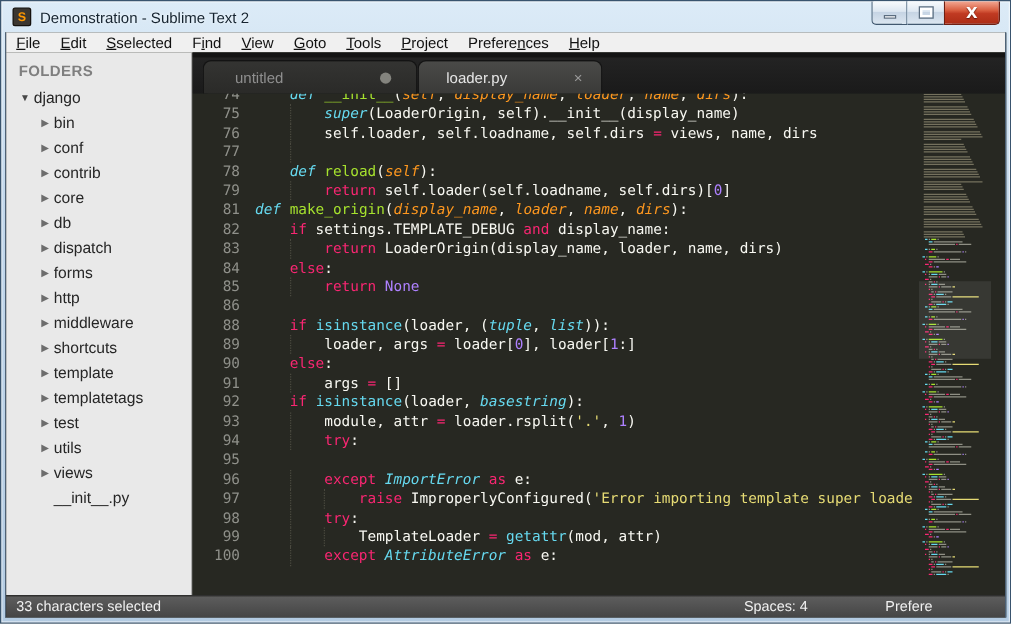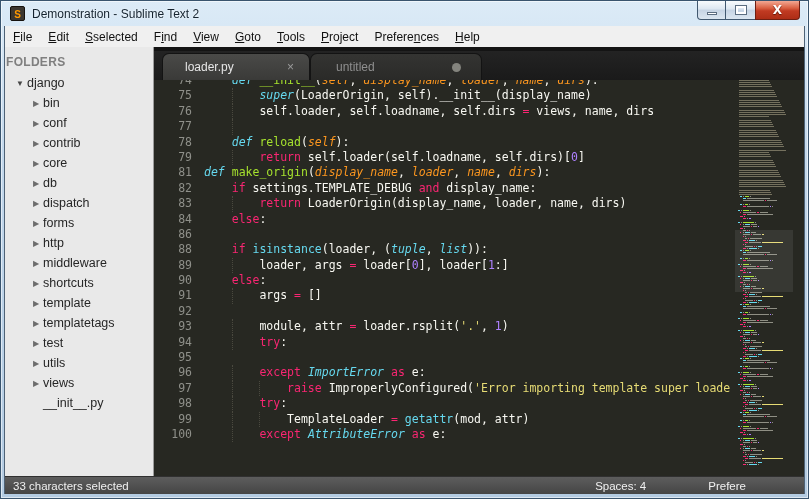--- a/index.html
+++ b/index.html
@@ -23,31 +23,31 @@
   .wbtn.close { width:45px; border-radius:0 0 4px 0; border-color:#6e1f12;
     background:linear-gradient(#f3a893,#d95f41 40%,#c03a22 55%,#ad2d16); }
   .glyph-min { width:10px; height:3px; background:#fff; border:1px solid #5b6d80; margin-top:6px; }
   .glyph-max { width:10px; height:8px; border:2px solid #fff; outline:1px solid #5b6d80; background:transparent; }
   .glyph-close { color:#fff; font:bold 12px/12px "DejaVu Sans",sans-serif; text-shadow:0 1px 1px #5e150a; }
 
   .window { width:801px; height:468px; margin:0 3px; display:flex; flex-direction:column;
     background:#272822; border:1px solid #4e6276; border-bottom:none; border-top:none; }
 
   
-  .menubar { height:21px; background:#f0f0f0; display:flex; align-items:center;
+  .menubar { height:16px; background:#f0f0f0; display:flex; align-items:center;
     font-size:12px; color:#111; flex:0 0 auto; }
   .menu-item { padding:1px 8px; cursor:default; }
   .menu-item u { text-decoration:underline; }
 
   .content { flex:1 1 auto; display:flex; min-height:0; }
 
   
   .sidebar { flex:0 0 149px; background:#e9e9e9; border-right:1px solid #9c9c9c;
     padding-top:6px; overflow:hidden; }
-  .sb-header { font:bold 12px "Liberation Sans",sans-serif; color:#7f7f7f; padding:2px 0 4px 1px;
+  .sb-header { font:bold 12px "Liberation Sans",sans-serif; color:#7f7f7f; padding:2px 0 4px 10px;
     letter-spacing:.3px; }
   .sb-item { height:20px; display:flex; align-items:center; font-size:12.5px; color:#262626; }
   .sb-item .tri { width:14px; text-align:center; font-size:8px; color:#6d6d6d; flex:0 0 14px; }
   .sb-item.expanded .tri { color:#474747; }
   .sb-item.level0 { padding-left:8px; }
   .sb-item.level1 { padding-left:24px; }
 
   
   .editor { flex:1 1 auto; display:flex; flex-direction:column; min-width:0; position:relative; background:#272822; }
   .tabbar { flex:0 0 33px; background:linear-gradient(#232323,#1a1a1a); display:flex; align-items:flex-end;
@@ -199,48 +199,49 @@
             </div>
             <div class="sb-item level1">
               <span class="tri"></span>
               <span>__init__.py</span>
             </div>
           </div>
       </div>
 
       <div class="editor">
         <div class="tabbar" id="tabbar">
+            <div class="tab inactive">
+              <span>untitled</span>
+              <span class="tab-dot"></span>
+            </div>
             <div class="tab active">
               <span>loader.py</span>
               <span class="tab-close">×</span>
-            </div>
-            <div class="tab inactive">
-              <span>untitled</span>
-              <span class="tab-dot"></span>
             </div>
           </div>
         <div class="code-area">
           <div class="code-clip">
             <div class="code-lines" id="code-lines">
                 <div class="cl"><span class="ln">74</span><span class="ct"><span>    </span><span class="tk-kd">def</span><span class="tk-n"> </span><span class="tk-fn">__init__</span><span class="tk-n">(</span><span class="tk-par">self</span><span class="tk-n">, </span><span class="tk-par">display_name</span><span class="tk-n">, </span><span class="tk-par">loader</span><span class="tk-n">, </span><span class="tk-par">name</span><span class="tk-n">, </span><span class="tk-par">dirs</span><span class="tk-n">):</span></span></div>
                 <div class="cl"><span class="ln">75</span><span class="ct"><i class="guide" style="left: 4ch;"></i><span>        </span><span class="tk-su">super</span><span class="tk-n">(LoaderOrigin, self).__init__(display_name)</span></span></div>
                 <div class="cl"><span class="ln">76</span><span class="ct"><i class="guide" style="left: 4ch;"></i><span>        </span><span class="tk-n">self.loader, self.loadname, self.dirs </span><span class="tk-op">=</span><span class="tk-n"> views, name, dirs</span></span></div>
                 <div class="cl"><span class="ln">77</span><span class="ct"><i class="guide" style="left: 4ch;"></i></span></div>
                 <div class="cl"><span class="ln">78</span><span class="ct"><span>    </span><span class="tk-kd">def</span><span class="tk-n"> </span><span class="tk-fn">reload</span><span class="tk-n">(</span><span class="tk-par">self</span><span class="tk-n">):</span></span></div>
                 <div class="cl"><span class="ln">79</span><span class="ct"><i class="guide" style="left: 4ch;"></i><span>        </span><span class="tk-k">return</span><span class="tk-n"> self.loader(self.loadname, self.dirs)[</span><span class="tk-num">0</span><span class="tk-n">]</span></span></div>
                 <div class="cl"><span class="ln">81</span><span class="ct"><span class="tk-kd">def</span><span class="tk-n"> </span><span class="tk-fn">make_origin</span><span class="tk-n">(</span><span class="tk-par">display_name</span><span class="tk-n">, </span><span class="tk-par">loader</span><span class="tk-n">, </span><span class="tk-par">name</span><span class="tk-n">, </span><span class="tk-par">dirs</span><span class="tk-n">):</span></span></div>
                 <div class="cl"><span class="ln">82</span><span class="ct"><span>    </span><span class="tk-k">if</span><span class="tk-n"> settings.TEMPLATE_DEBUG </span><span class="tk-k">and</span><span class="tk-n"> display_name:</span></span></div>
                 <div class="cl"><span class="ln">83</span><span class="ct"><i class="guide" style="left: 4ch;"></i><span>        </span><span class="tk-k">return</span><span class="tk-n"> LoaderOrigin(display_name, loader, name, dirs)</span></span></div>
                 <div class="cl"><span class="ln">84</span><span class="ct"><span>    </span><span class="tk-k">else</span><span class="tk-n">:</span></span></div>
+                <div class="cl"><span class="ln">85</span><span class="ct"><i class="guide" style="left: 4ch;"></i><span>        </span><span class="tk-k">return</span><span class="tk-n"> </span><span class="tk-num">None</span></span></div>
                 <div class="cl"><span class="ln">86</span><span class="ct"></span></div>
                 <div class="cl"><span class="ln">88</span><span class="ct"><span>    </span><span class="tk-k">if</span><span class="tk-n"> </span><span class="tk-bi">isinstance</span><span class="tk-n">(loader, (</span><span class="tk-su">tuple</span><span class="tk-n">, </span><span class="tk-su">list</span><span class="tk-n">)):</span></span></div>
                 <div class="cl"><span class="ln">89</span><span class="ct"><i class="guide" style="left: 4ch;"></i><span>        </span><span class="tk-n">loader, args </span><span class="tk-op">=</span><span class="tk-n"> loader[</span><span class="tk-num">0</span><span class="tk-n">], loader[</span><span class="tk-num">1</span><span class="tk-n">:]</span></span></div>
                 <div class="cl"><span class="ln">90</span><span class="ct"><span>    </span><span class="tk-k">else</span><span class="tk-n">:</span></span></div>
                 <div class="cl"><span class="ln">91</span><span class="ct"><i class="guide" style="left: 4ch;"></i><span>        </span><span class="tk-n">args </span><span class="tk-op">=</span><span class="tk-n"> []</span></span></div>
-                <div class="cl"><span class="ln">92</span></div>
+                <div class="cl"><span class="ln">92</span><span class="ct"><span>    </span><span class="tk-k">if</span><span class="tk-n"> </span><span class="tk-bi">isinstance</span><span class="tk-n">(loader, </span><span class="tk-su">basestring</span><span class="tk-n">):</span></span></div>
                 <div class="cl"><span class="ln">93</span><span class="ct"><i class="guide" style="left: 4ch;"></i><span>        </span><span class="tk-n">module, attr </span><span class="tk-op">=</span><span class="tk-n"> loader.rsplit(</span><span class="tk-str">'.'</span><span class="tk-n">, </span><span class="tk-num">1</span><span class="tk-n">)</span></span></div>
                 <div class="cl"><span class="ln">94</span><span class="ct"><i class="guide" style="left: 4ch;"></i><span>        </span><span class="tk-k">try</span><span class="tk-n">:</span></span></div>
                 <div class="cl"><span class="ln">95</span></div>
                 <div class="cl"><span class="ln">96</span><span class="ct"><i class="guide" style="left: 4ch;"></i><span>        </span><span class="tk-k">except</span><span class="tk-n"> </span><span class="tk-su">ImportError</span><span class="tk-n"> </span><span class="tk-k">as</span><span class="tk-n"> e:</span></span></div>
                 <div class="cl"><span class="ln">97</span><span class="ct"><i class="guide" style="left: 4ch;"></i><i class="guide" style="left: 8ch;"></i><span>            </span><span class="tk-k">raise</span><span class="tk-n"> ImproperlyConfigured(</span><span class="tk-str">'Error importing template super loade</span></span></div>
                 <div class="cl"><span class="ln">98</span><span class="ct"><i class="guide" style="left: 4ch;"></i><span>        </span><span class="tk-k">try</span><span class="tk-n">:</span></span></div>
                 <div class="cl"><span class="ln">99</span><span class="ct"><i class="guide" style="left: 4ch;"></i><i class="guide" style="left: 8ch;"></i><span>            </span><span class="tk-n">TemplateLoader </span><span class="tk-op">=</span><span class="tk-n"> </span><span class="tk-bi">getattr</span><span class="tk-n">(mod, attr)</span></span></div>
                 <div class="cl"><span class="ln">100</span><span class="ct"><i class="guide" style="left: 4ch;"></i><span>        </span><span class="tk-k">except</span><span class="tk-n"> </span><span class="tk-su">AttributeError</span><span class="tk-n"> </span><span class="tk-k">as</span><span class="tk-n"> e:</span></span></div>
               </div>
           </div>

